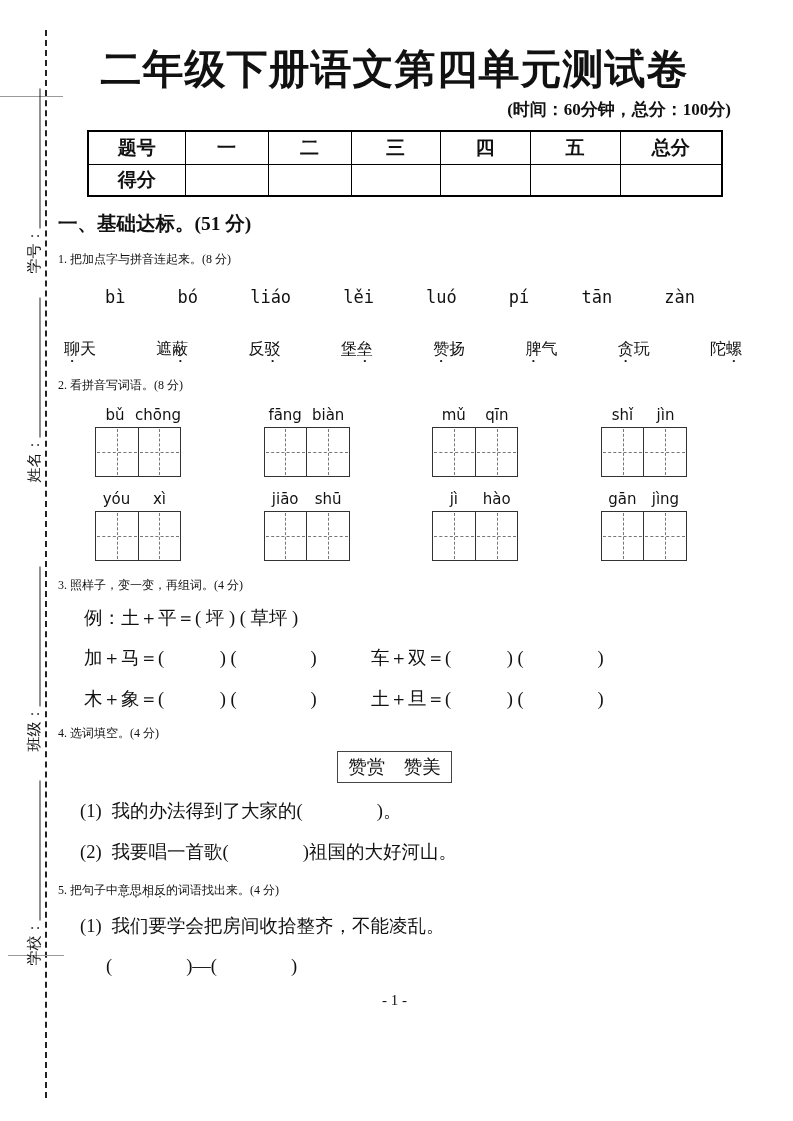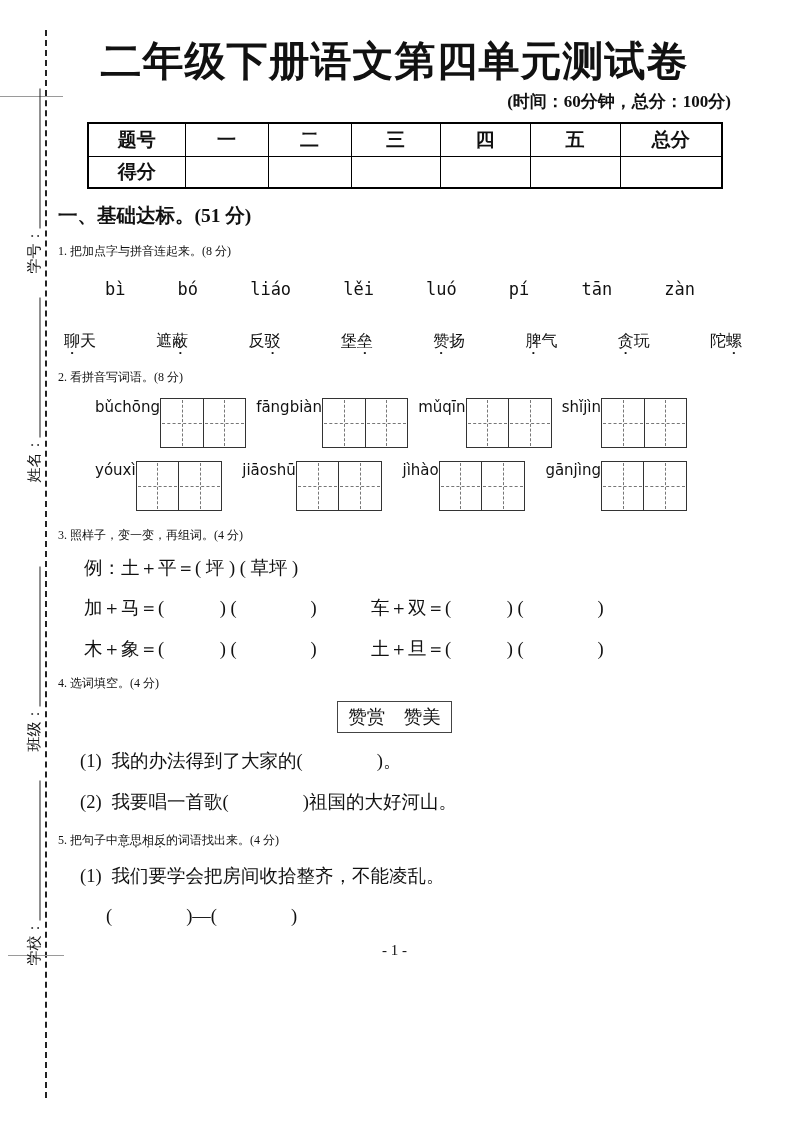--- a/index.html
+++ b/index.html
@@ -18,21 +18,21 @@
   .mf{
     position:absolute;left:-60px;width:185px;height:22px;
     transform:rotate(-90deg);
     display:flex;align-items:flex-end;
     font-size:15px;white-space:nowrap;
   }
   .mf .mf-line{flex:1;border-bottom:1.5px solid #222;height:1px;margin-bottom:3px;}
   .mf1{top:170px;} .mf2{top:379px;} .mf3{top:648px;} .mf4{top:862px;}
 
   
-  .content{position:absolute;left:58px;top:8px;width:673px;}
+  .content{position:absolute;left:58px;top:16px;width:673px;}
 
   .title{margin-top:30px;text-align:center;font-size:41px;font-weight:bold;letter-spacing:1px;line-height:1.15;}
   .subtitle{margin-top:5px;text-align:right;font-size:17px;font-weight:bold;}
 
   table.score{border-collapse:collapse;margin:9px 0 0 29px;table-layout:fixed;}
   table.score,table.score td,table.score th{border:1.6px solid #000;}
   table.score{border-width:2.5px;}
   table.score th{height:32px;font-size:19px;font-weight:bold;padding:0;}
   table.score td{height:30px;font-size:19px;font-weight:bold;padding:0;text-align:center;}
   table.score td.empty{font-weight:normal;}
@@ -44,21 +44,21 @@
   .q1-pinyin-row{margin-top:20px;margin-left:47px;width:590px;display:flex;justify-content:space-between;
     font-family:"DejaVu Sans Mono","Liberation Mono",monospace;font-size:17px;}
   .q1-words-row{margin-top:32px;margin-left:6px;width:678px;display:flex;justify-content:space-between;
     font-size:16px;}
   .ch{position:relative;display:inline-block;}
   .ch.dotted::after{content:"•";position:absolute;left:0;right:0;bottom:-0.58em;font-size:0.58em;text-align:center;}
 
   
   .q2-row{margin-top:12px;margin-left:37px;width:592px;display:flex;justify-content:space-between;}
   .q2-row + .q2-row{margin-top:13px;}
-  .q2-group{display:flex;flex-direction:row;}
+  .q2-group{display:flex;flex-direction:column;}
   .q2-pinyin{display:flex;font-family:"DejaVu Sans","Liberation Sans",sans-serif;font-size:15px;margin-bottom:3px;}
   .q2-pin{flex:1;text-align:center;}
   .tzg{display:flex;width:86px;height:50px;border:1.6px solid #333;box-sizing:border-box;}
   .tzg-cell{flex:1;position:relative;}
   .tzg-cell + .tzg-cell{border-left:1.5px solid #333;}
   .tzg-cell::before{content:"";position:absolute;left:50%;top:1px;bottom:1px;border-left:1px dashed #777;}
   .tzg-cell::after{content:"";position:absolute;top:50%;left:1px;right:1px;border-top:1px dashed #777;}
 
   
   .q3-example{margin-top:12px;padding-left:26px;font-size:18.5px;}

